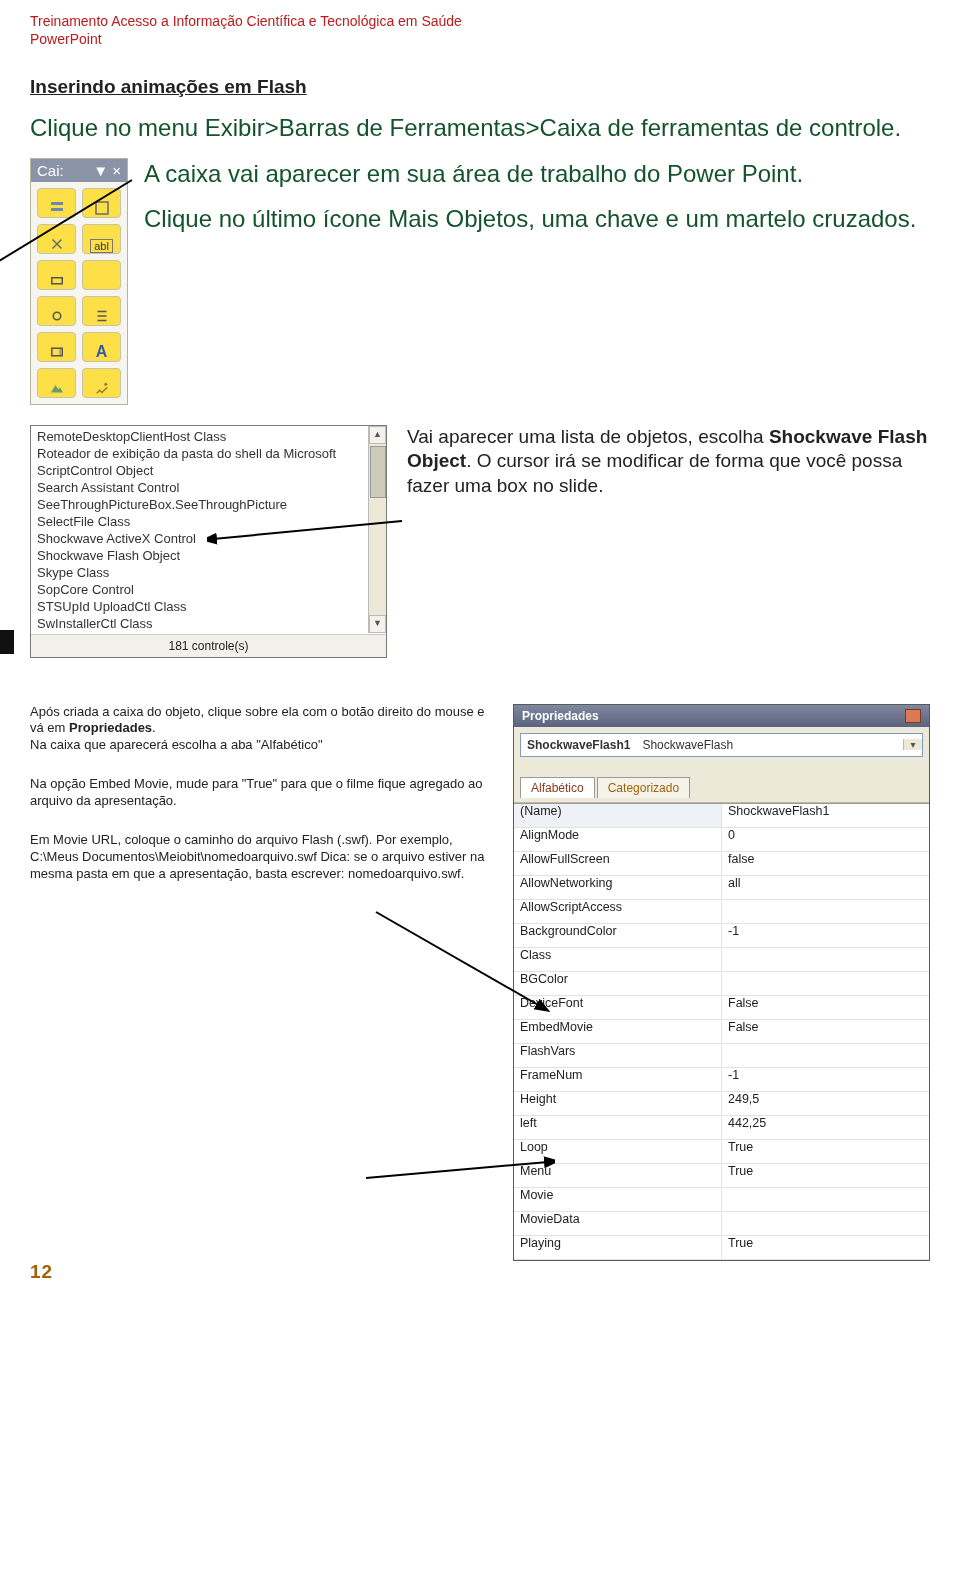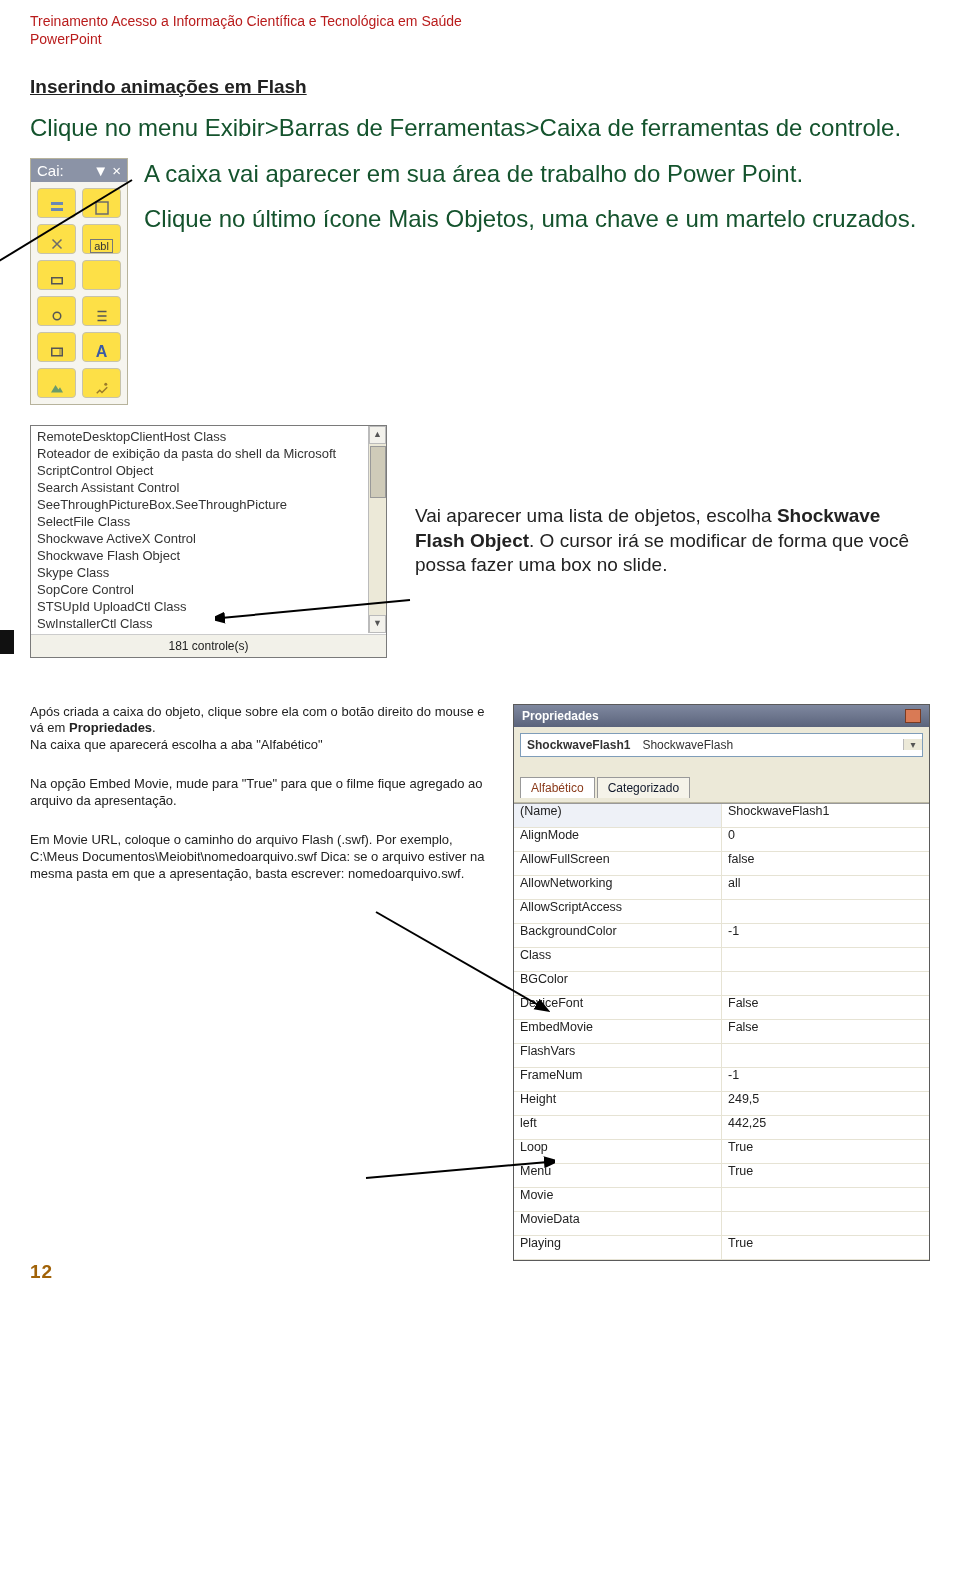--- a/index.html
+++ b/index.html
@@ -82,22 +82,22 @@
     position: absolute;
     top: 10px;
     left: -280px;
     width: 280px;
     height: 180px;
     pointer-events: none;
   }
   
   .controls-wrap {
     display: flex;
-    align-items: center;
-    gap: 28px;
+    align-items: flex-start;
+    gap: 20px;
     margin-top: 20px;
   }
   .listbox {
     width: 355px;
     border: 1px solid #7a7a7a;
     background: #fff;
     font-family: "Segoe UI", Tahoma, sans-serif;
     font-size: 13px;
   }
   .listbox-inner {
@@ -225,21 +225,21 @@
     display: flex;
     gap: 2px;
     margin-top: 20px;
     font-size: 12px;
   }
   .tab {
     padding: 3px 10px;
     border: 1px solid #999;
     border-bottom: none;
     background: #f5f3e9;
-    color: #0f172a;
+    color: #a16207;
   }
   .tab.active {
     background: #fff;
     color: #8a3a1a;
     font-weight: normal;
   }
   .props-grid {
     border-top: 1px solid #999;
     font-size: 12.5px;
     background: #fff;

